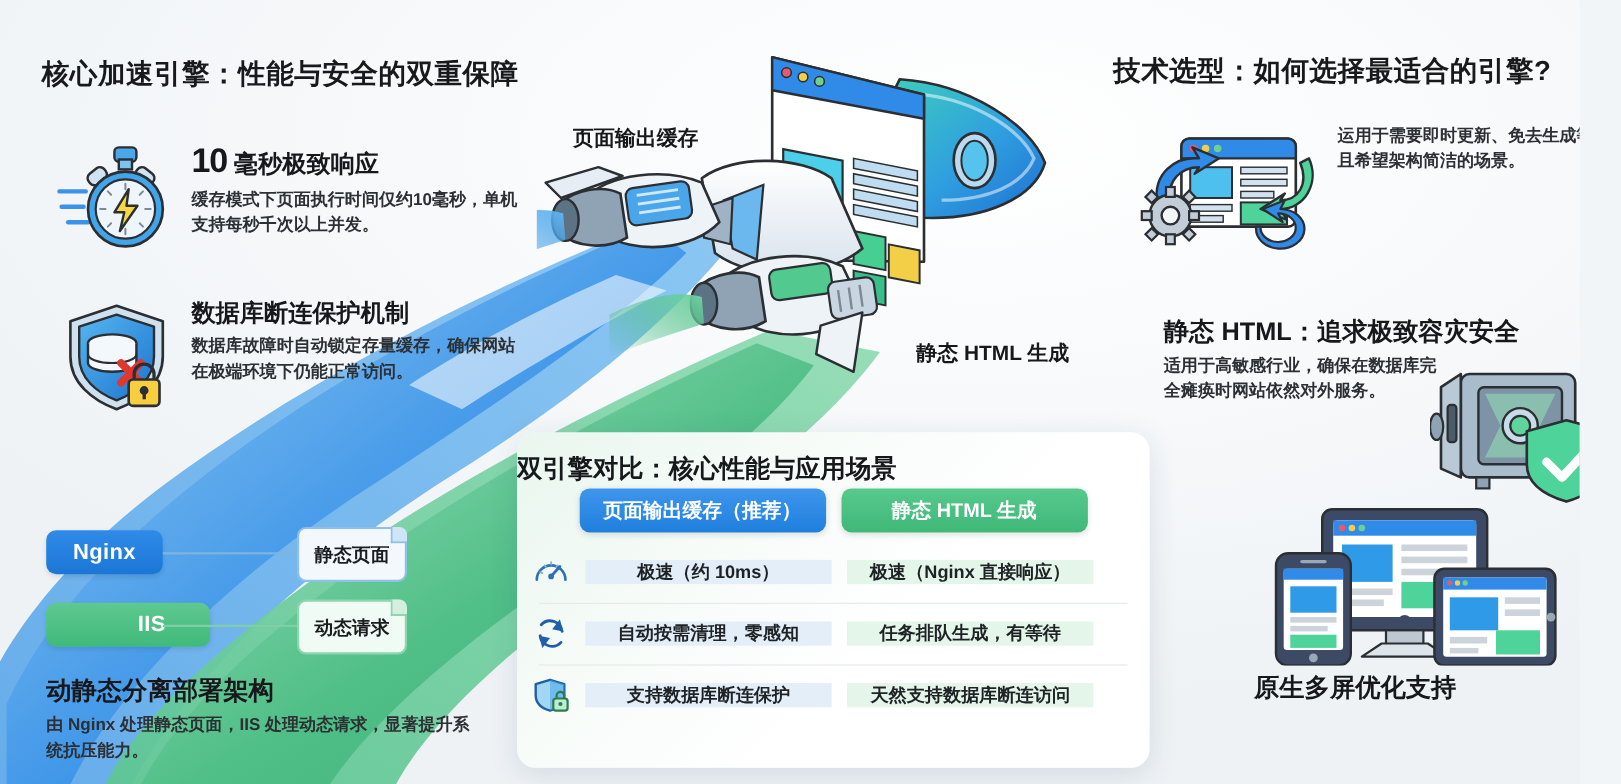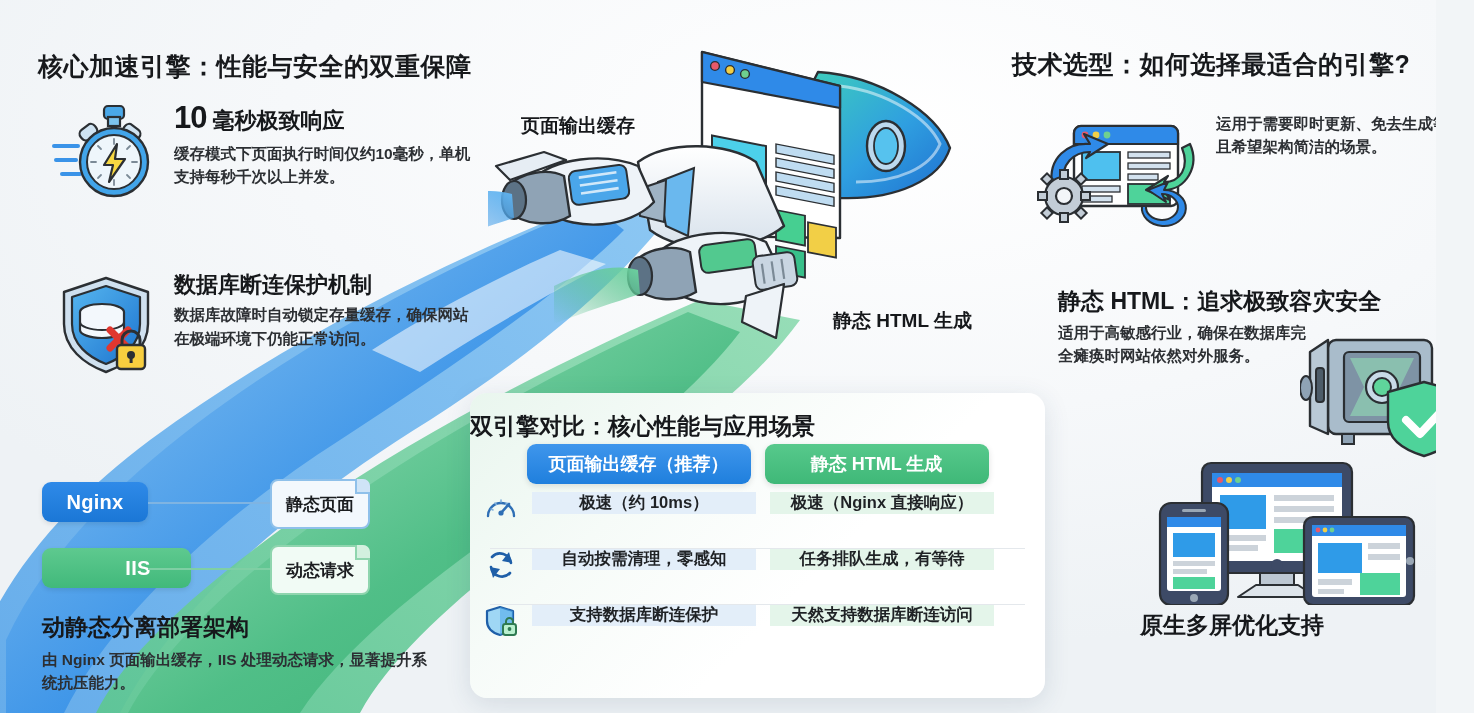--- a/index.html
+++ b/index.html
@@ -23,21 +23,21 @@
   }
   #head-left{left:38px;top:50px;}
   #head-right{left:1012px;top:48px;}
   
   .feat{position:absolute;display:flex;gap:14px;align-items:flex-start;}
   .feat .ficon{flex:0 0 auto;}
   .feat .ftxt{max-width:300px;}
   .feat h3{margin:0 0 6px 0;font-size:22px;font-weight:bold;color:#16181b;line-height:1.15;}
   .feat h3 .big{font-size:31px;font-weight:bold;letter-spacing:-1px;}
   .feat p{margin:0;font-size:15.5px;line-height:1.5;color:#2c2f33;font-weight:bold;}
-  #feat-speed{left:52px;top:100px;justify-content:flex-end;}
+  #feat-speed{left:52px;top:128px;justify-content:flex-end;}
   #feat-db{left:52px;top:272px;}
   
   .rfeat{position:absolute;}
   .rfeat h3{margin:0 0 5px 0;font-size:23px;font-weight:bold;color:#16181b;line-height:1.2;}
   .rfeat p{margin:0;font-size:15.5px;line-height:1.5;color:#2c2f33;font-weight:bold;}
   #rfeat-cache{left:1216px;top:112px;width:256px;}
   #rfeat-cache-icon{position:absolute;left:1034px;top:108px;}
   #rfeat-static{left:1058px;top:288px;width:416px;}
   #rfeat-static .txtwrap{width:252px;}
   #rfeat-static-icon{position:absolute;left:1300px;top:330px;}
@@ -82,21 +82,21 @@
     text-align:left;font-size:23px;font-weight:bold;color:#16181b;margin-top:18px;
   }
   .tabs{display:flex;gap:14px;justify-content:center;margin-top:2px;}
   .tab{
     width:224px;height:40px;border-radius:9px;display:flex;align-items:center;justify-content:center;
     font-size:18px;font-weight:bold;color:#fff;box-shadow:0 2px 6px rgba(0,0,0,.12);
   }
   .tab.blue{background:linear-gradient(180deg,#3f96ec,#1f7fdd);}
   .tab.green{background:linear-gradient(180deg,#57c98c,#3fb878);}
   .rows{margin-top:8px;}
-  .row{display:flex;align-items:flex-start;height:56px;position:relative;}
+  .row{display:flex;align-items:center;height:56px;position:relative;}
   .row + .row::before{
     content:"";position:absolute;left:20px;right:20px;top:0;height:1px;background:#e4e8ec;
   }
   .row .cell-icon{width:62px;display:flex;align-items:center;justify-content:center;}
   .row .cell{
     width:224px;display:flex;align-items:center;justify-content:center;
     font-size:16.5px;color:#1f2225;font-weight:bold;text-align:center;
   }
   .row .cell.blue{background:#e3eef9;}
   .row .cell.green{background:#e4f5ea;margin-left:14px;}
@@ -432,21 +432,21 @@
       <div class="pill iis" style="position:absolute;left:0;top:70px;padding-left:43px;">IIS</div>
       <div class="connector green" style="position:absolute;left:106px;top:90px;width:122px;"></div>
       <div class="docbox green" style="position:absolute;left:228px;top:67px;">
         <span class="fold"></span>
         <span>动态请求</span>
       </div>
     </div>
   </div>
   <div id="arch-caption">
     <h3>动静态分离部署架构</h3>
-    <p>由 Nginx 页面输出缓存，IIS 处理动态请求，显著提升系统抗压能力。</p>
+    <p>由 Nginx 处理静态页面，IIS 处理动态请求，显著提升系统抗压能力。</p>
   </div>
 
   <div id="card">
     <div id="card-title">双引擎对比：核心性能与应用场景</div>
 
     <div class="tabs">
       <div class="tab blue">页面输出缓存（推荐）</div>
       <div class="tab green">静态 HTML 生成</div>
     </div>
 

